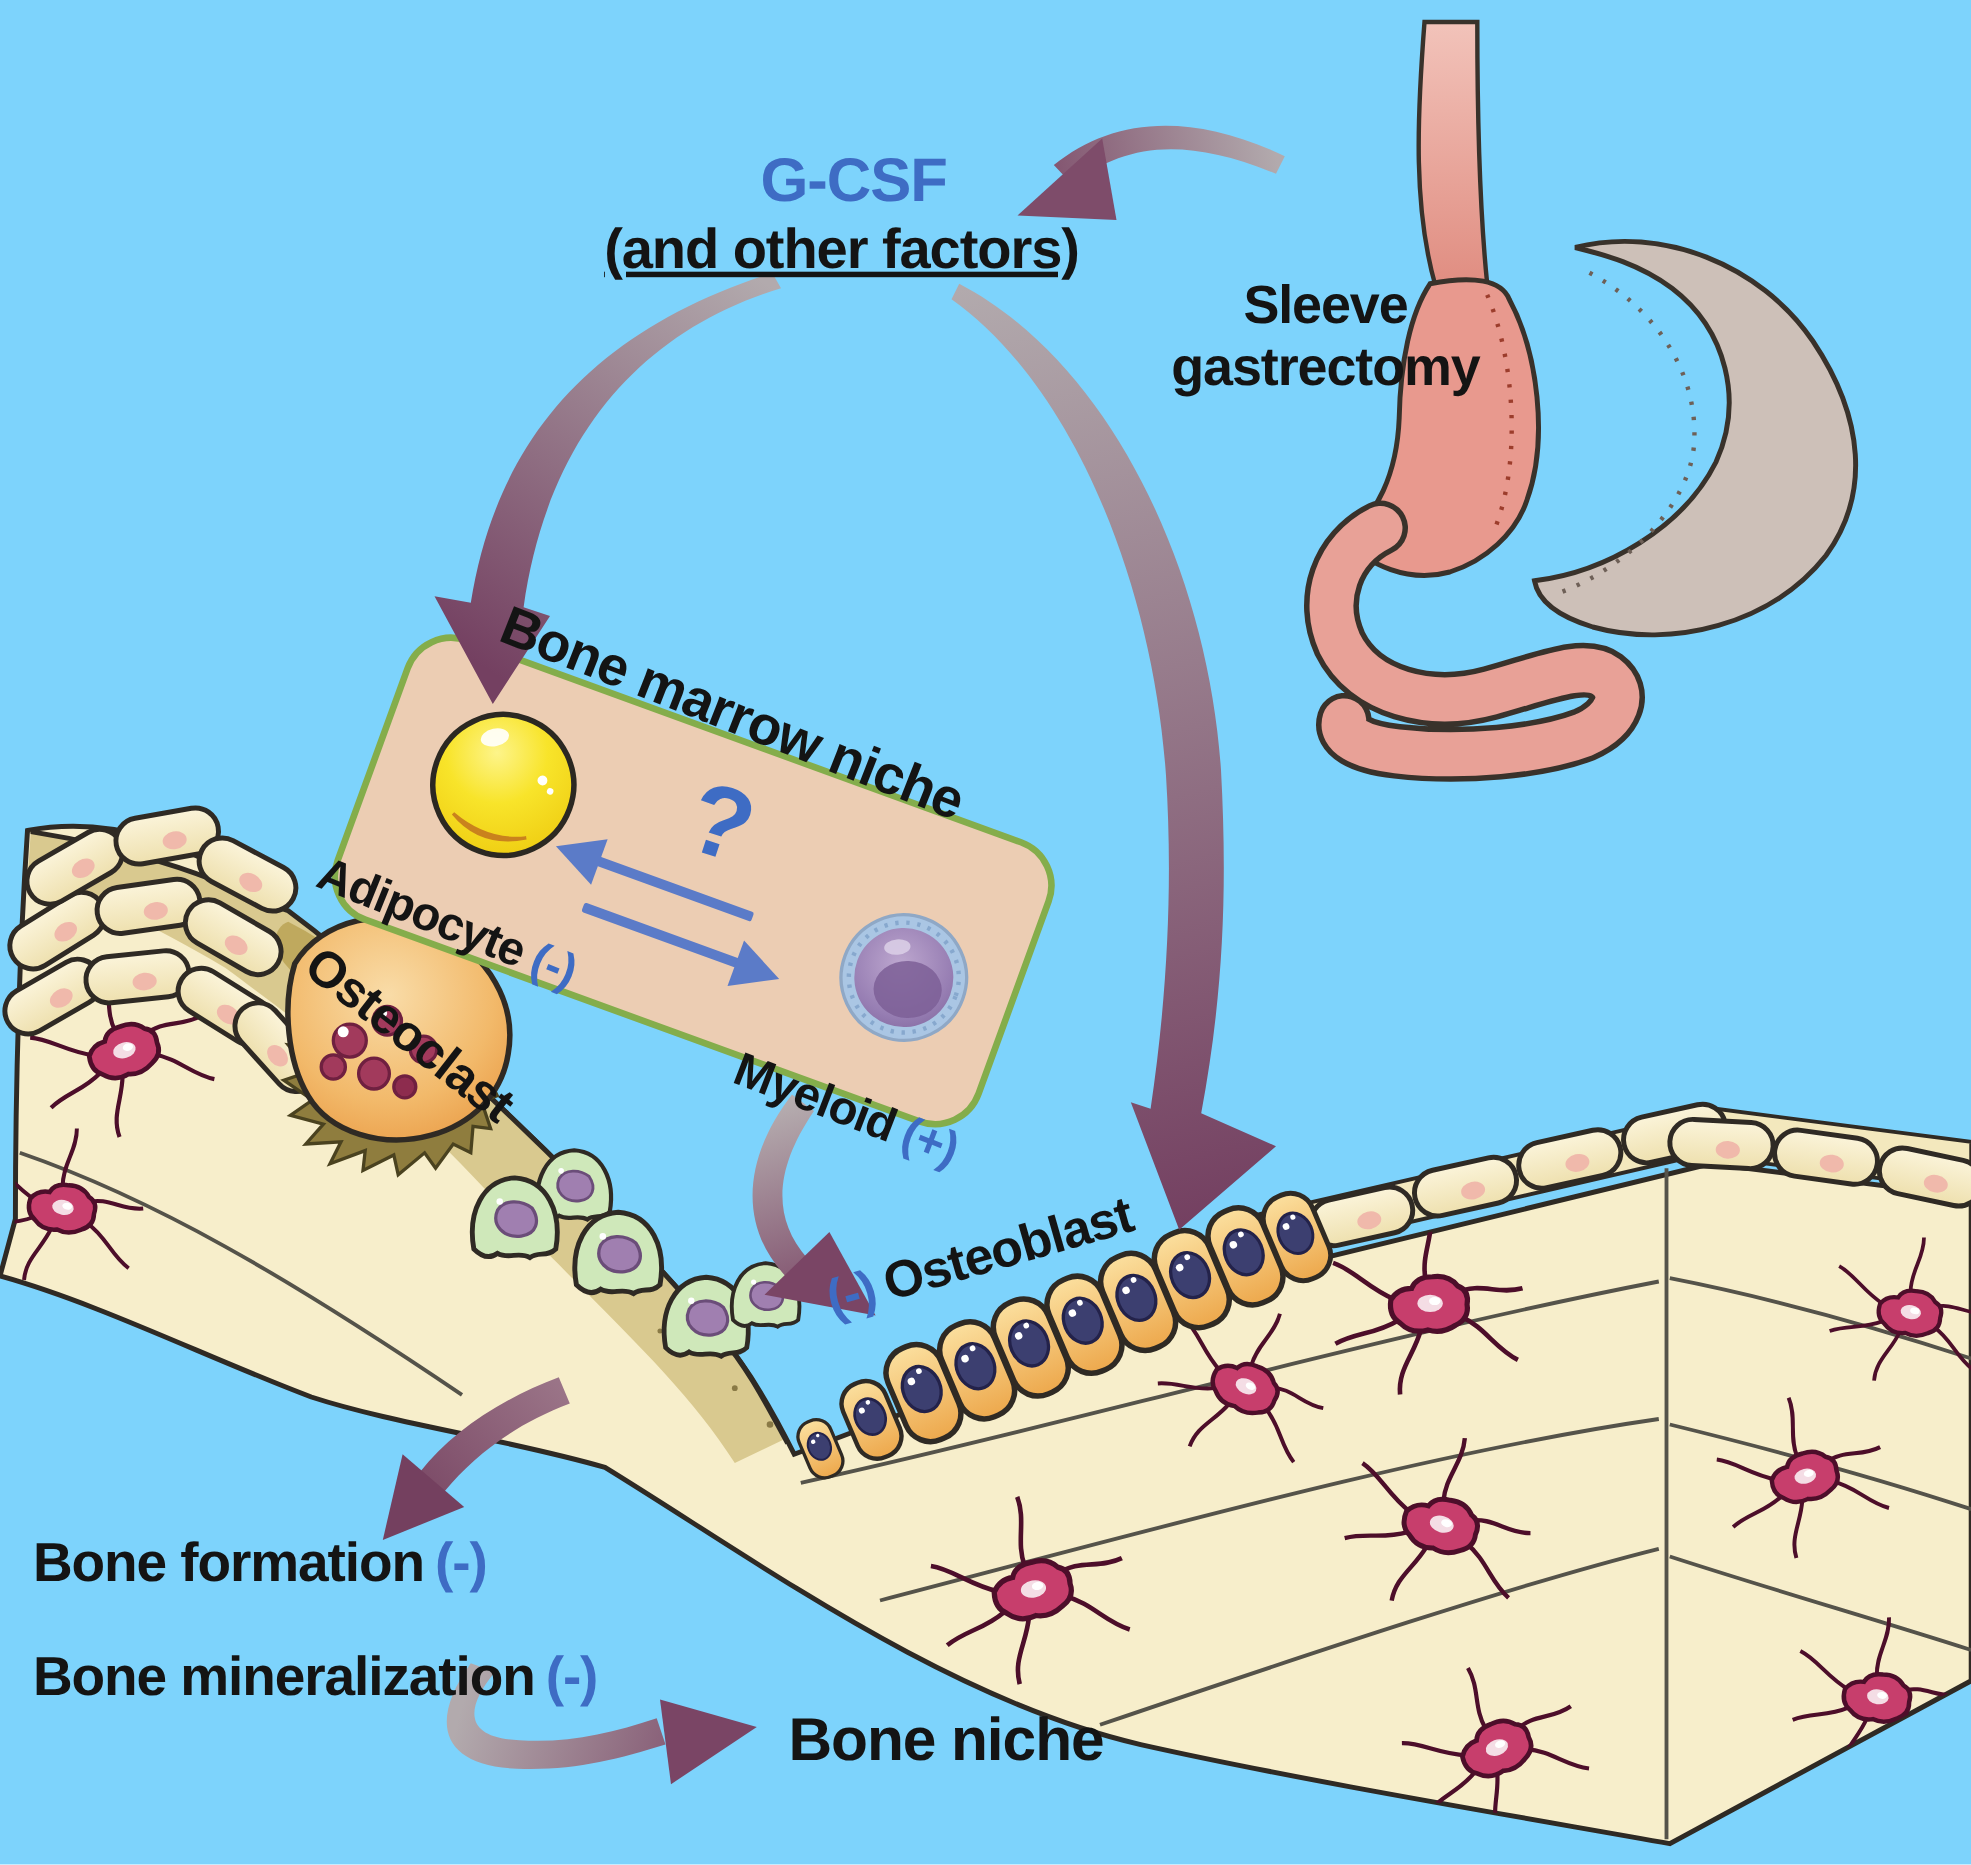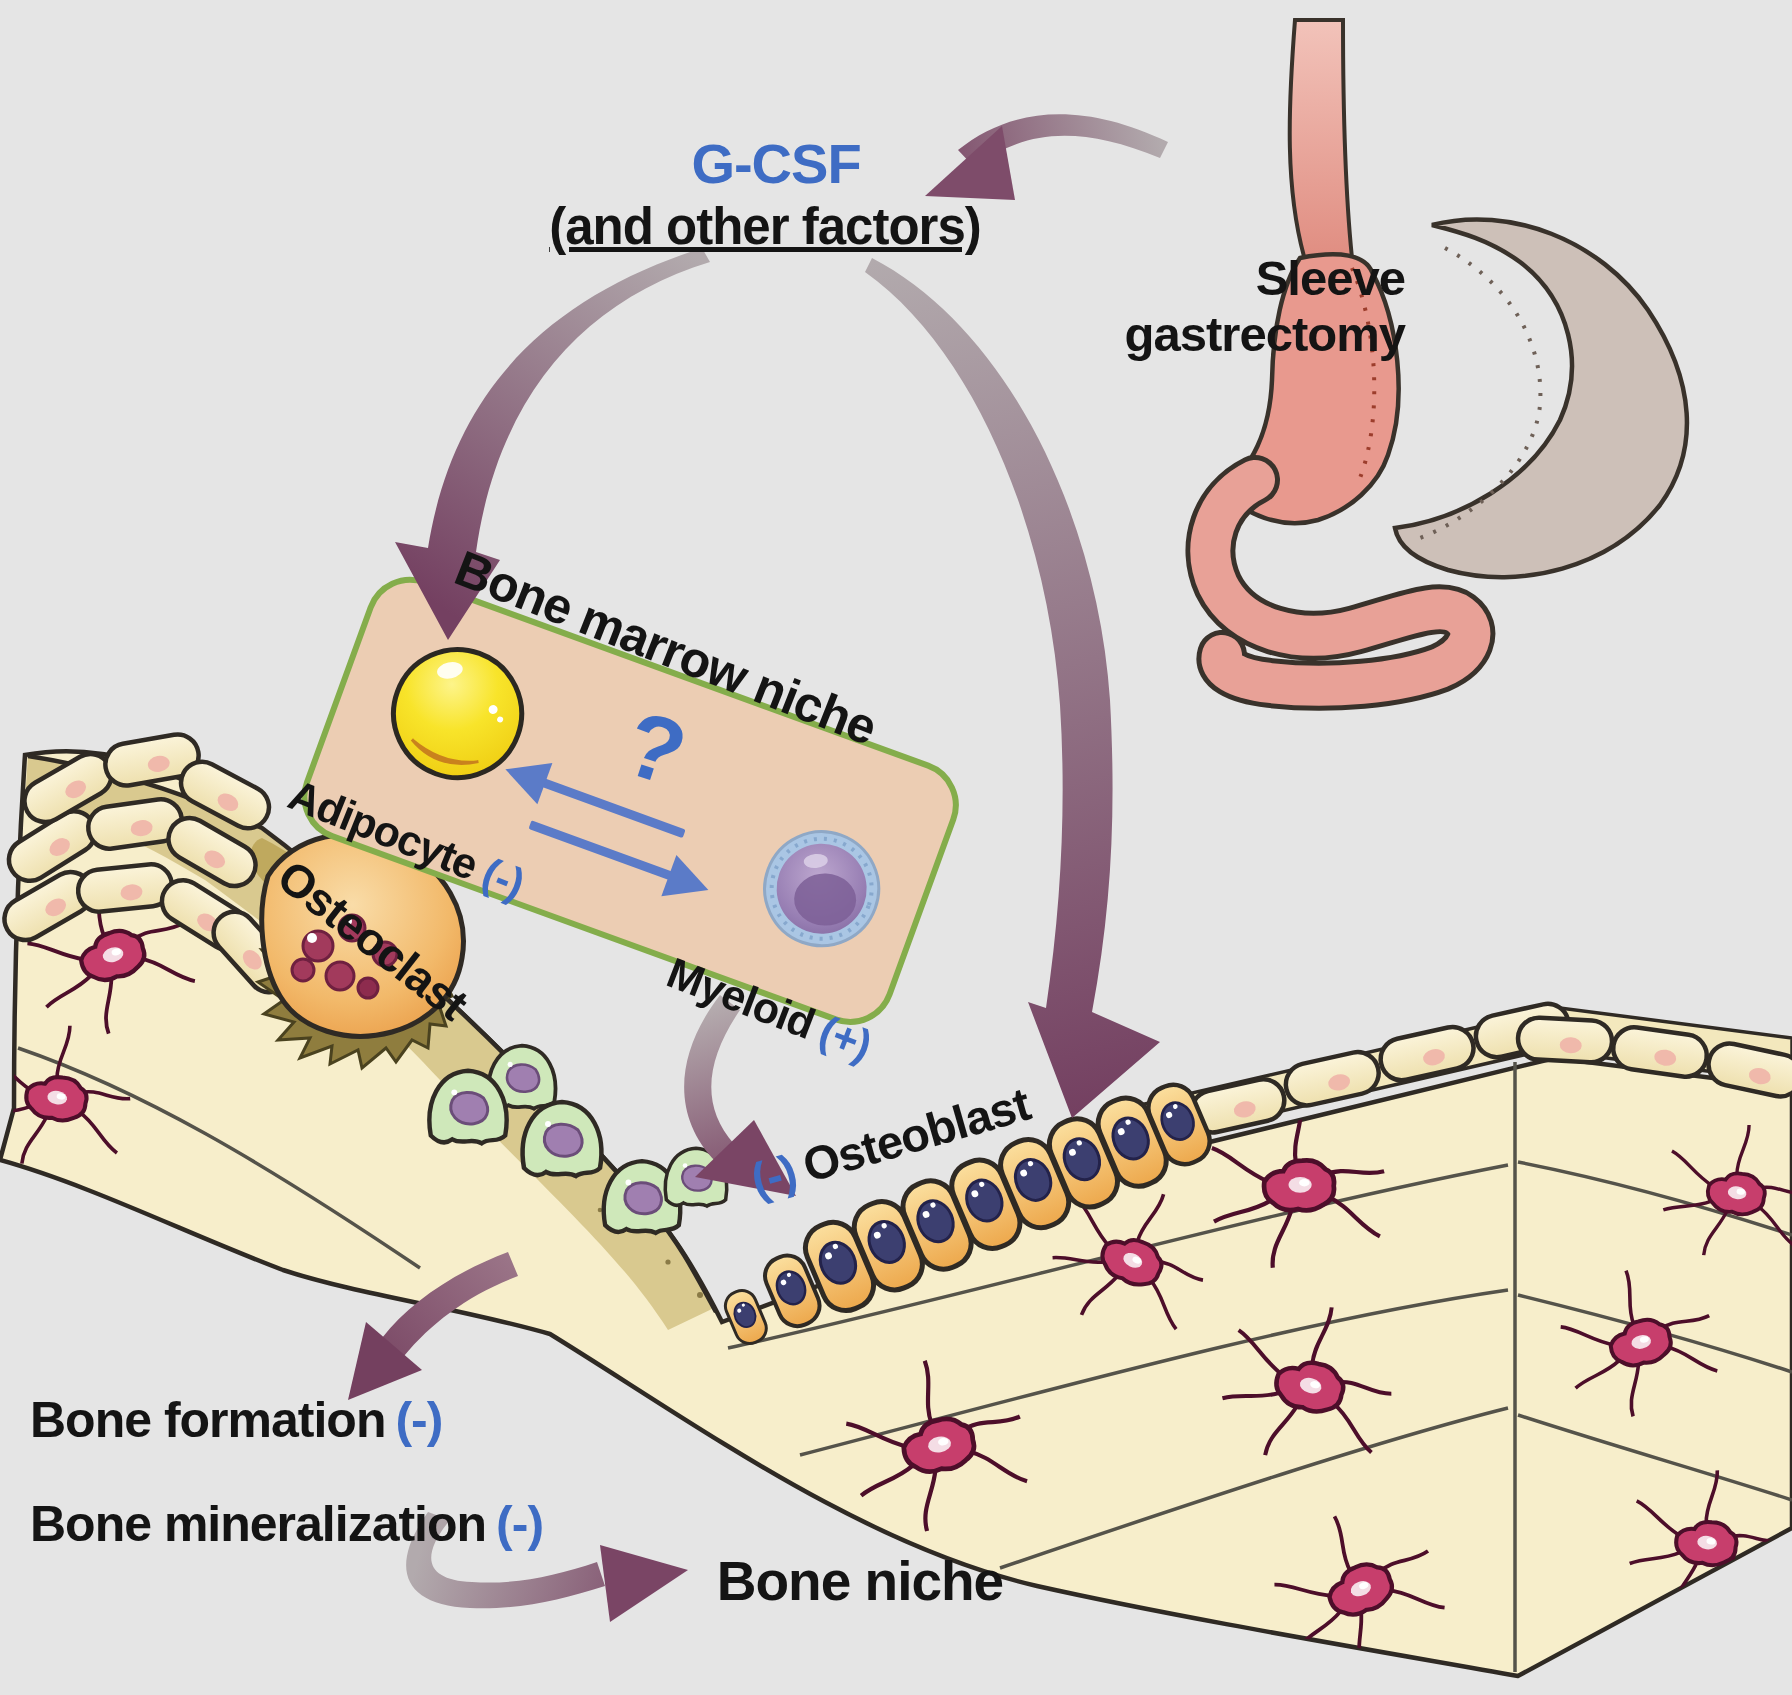--- a/index.html
+++ b/index.html
@@ -1,24 +1,24 @@
 <!DOCTYPE html>
 <html><head>
 <meta charset="utf-8">
 <style>
   html,body{margin:0;padding:0;background:#fff;}
-  #stage{position:relative;width:1792px;height:1695px;background:#e5e5e5;overflow:hidden;
+  #stage{position:relative;width:1792px;height:1695px;background:#7dd3fc;overflow:hidden;
          font-family:"Liberation Sans","DejaVu Sans",sans-serif;}
   #art{position:absolute;left:0;top:0;}
   .lbl{position:absolute;font-weight:bold;color:#141414;letter-spacing:-1px;white-space:nowrap;line-height:1.15;}
   .blue{color:#3e6cc4;}
   .ctr{text-align:center;}
   #gcsf{left:576px;top:132px;width:400px;font-size:56px;}
   #factors{left:465px;top:198px;width:600px;font-size:51px;text-decoration:underline;}
-  #sleeve{left:1005px;top:250px;width:400px;font-size:49px;text-align:right;}
+  #sleeve{left:1005px;top:250px;width:400px;font-size:49px;}
   #nichetitle{left:468px;top:540px;font-size:50px;transform:rotate(21.5deg);transform-origin:left top;}
   #adipo{left:300px;top:770px;font-size:43px;transform:rotate(22deg);transform-origin:left top;}
   #qmark{left:645px;top:690px;font-size:92px;transform:rotate(18deg);transform-origin:left top;letter-spacing:0;}
   #myelo{left:678px;top:948px;font-size:43px;transform:rotate(21deg);transform-origin:left top;}
   #oclast{left:300px;top:850px;font-size:46px;transform:rotate(38deg);transform-origin:left top;}
   #oblast{left:745px;top:1156px;font-size:47px;transform:rotate(-16deg);transform-origin:left top;}
   #bform{left:30px;top:1392px;font-size:50px;}
   #bmin{left:30px;top:1496px;font-size:50px;}
   #bloss{left:660px;top:1550px;width:400px;font-size:55px;}
   .sign{margin-left:10px;}

